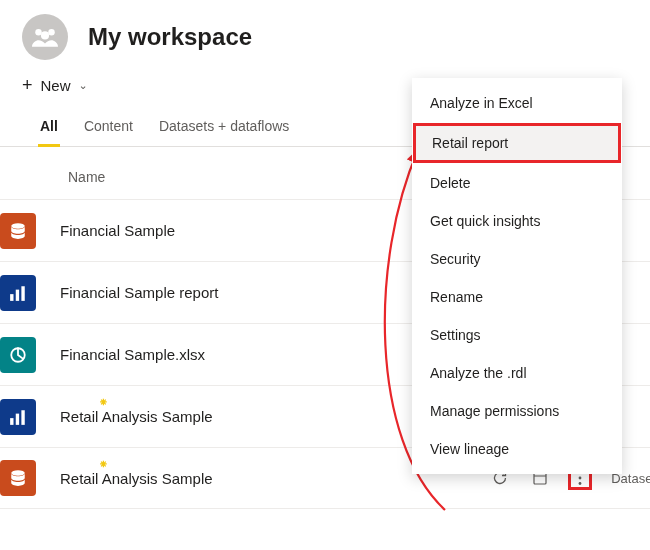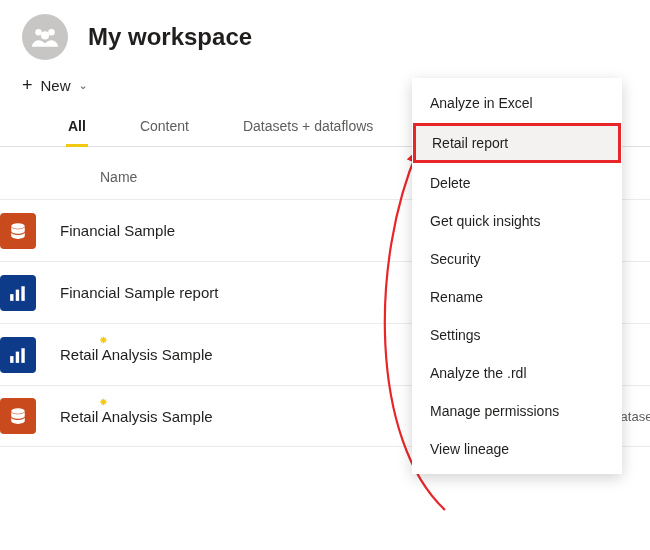--- a/index.html
+++ b/index.html
@@ -17,24 +17,24 @@
   .avatar {
     width: 46px; height: 46px; border-radius: 50%;
     background: #c8c6c4; display: flex; align-items: center; justify-content: center;
   }
   .avatar svg { width: 26px; height: 20px; fill: #fff; }
   .title { font-size: 24px; font-weight: 600; color: #201f1e; }
   .new-row { padding: 6px 22px 14px; display:flex; align-items:center; gap:8px; color:#201f1e; font-size:15px; cursor:pointer; width: fit-content;}
   .plus { font-size: 18px; font-weight: 300; line-height: 1; }
   .chev { font-size: 11px; color:#605e5c; }
   .tabs { display:flex; gap:22px; padding: 0 38px; border-bottom:1px solid #e1dfdd; font-size:14px; color:#605e5c;}
-  .tab { padding: 10px 2px 12px; cursor:pointer; position:relative;margin-left:28px; }
+  .tab { padding: 10px 2px 12px; cursor:pointer; position:relative; }
   .tab.active { color:#201f1e; font-weight:600; }
   .tab.active::after { content:""; position:absolute; left:0; right:0; bottom:-1px; height:3px; background:#f2c811; }
-  .col-head { padding: 22px 0 14px 100px; font-size:14px; color:#605e5c; }
+  .col-head { padding: 22px 0 14px 68px; font-size:14px; color:#605e5c; }
   .rows { }
   .row { display:flex; align-items:center; height:62px; border-top:1px solid #edebe9; position:relative;}
   .row:last-child { border-bottom:1px solid #edebe9;}
   .icon-box { width:36px; height:36px; border-radius:4px; display:flex; align-items:center; justify-content:center; flex-shrink:0; }
   .ic-orange { background:#c94b1d; }
   .ic-blue { background:#0e3a8a; }
   .ic-teal { background:#038387; }
   .icon-box svg { width:18px; height:18px; fill:#fff; }
   .item-name { margin-left:24px; font-size:15px; color:#201f1e; }
   .spark { position:absolute; left:100px; top:6px; color:#f2c811; font-size:12px; font-weight:bold; }
@@ -97,20 +97,29 @@
     <div class="icon-box ic-blue">
       <svg viewBox="0 0 16 16">
           <rect x="1" y="9" width="3" height="6"></rect>
           <rect x="6" y="5" width="3" height="10"></rect>
           <rect x="11" y="2" width="3" height="13"></rect>
         </svg>
     </div>
     <span class="item-name">Financial Sample report</span>
   </div>
 
+  <div class="row">
+    <div class="icon-box ic-teal">
+      <svg viewBox="0 0 16 16">
+          <circle cx="8" cy="8" r="6" fill="none" stroke="#fff" stroke-width="1.6"></circle>
+          <path d="M8 2v6l4 3" fill="none" stroke="#fff" stroke-width="1.6" stroke-linecap="round"></path>
+        </svg>
+    </div>
+    <span class="item-name">Financial Sample.xlsx</span>
+  </div>
 
   <div class="row">
     <span class="spark">⁕</span>
     <div class="icon-box ic-blue">
       <svg viewBox="0 0 16 16">
           <rect x="1" y="9" width="3" height="6"></rect>
           <rect x="6" y="5" width="3" height="10"></rect>
           <rect x="11" y="2" width="3" height="13"></rect>
         </svg>
     </div>

